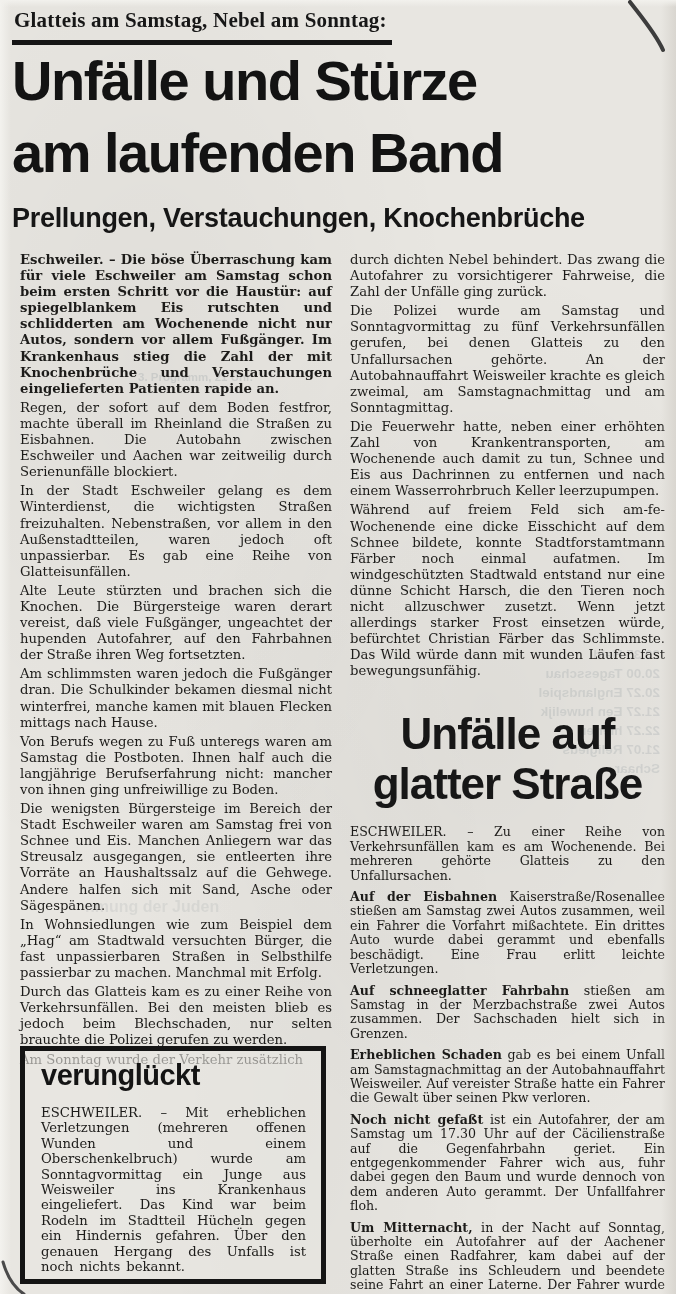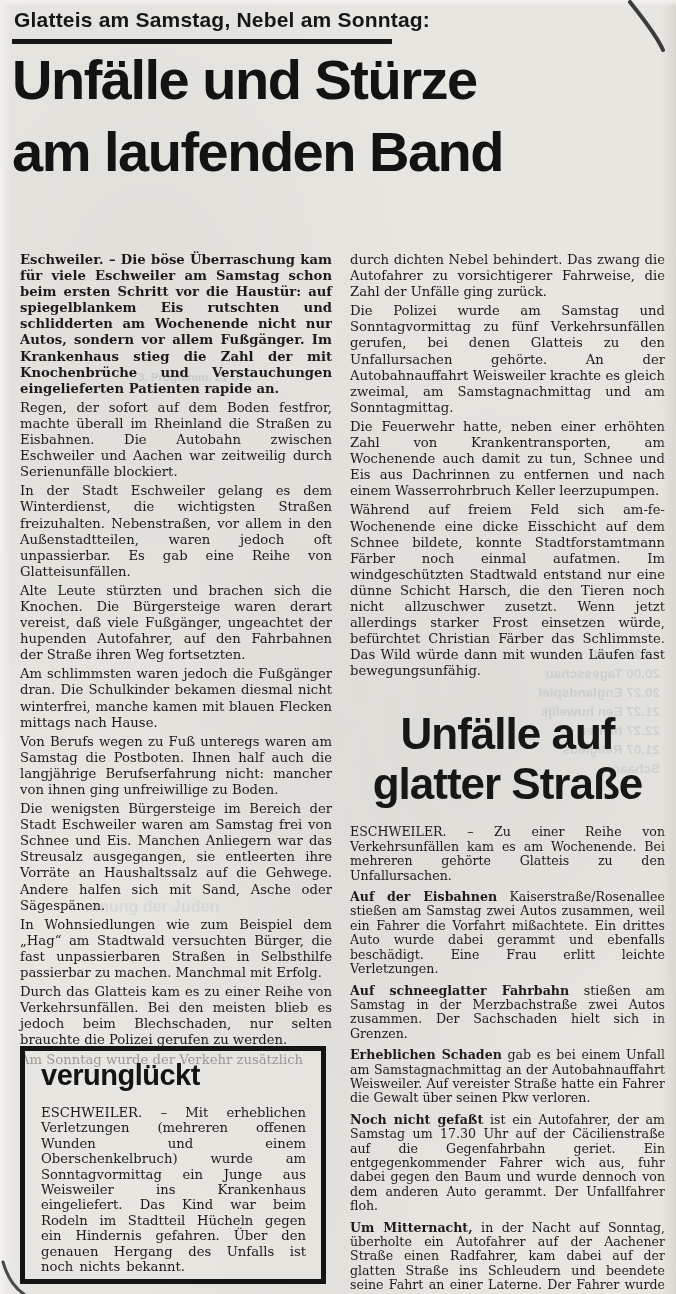--- a/index.html
+++ b/index.html
@@ -17,21 +17,21 @@
   }
   .edge-left{position:absolute;left:0;top:0;width:11px;height:100%;
     background:linear-gradient(to right,#f3f2ee,rgba(243,242,238,0));z-index:5;pointer-events:none;}
   .edge-right{position:absolute;right:0;top:0;width:15px;height:100%;
     background:linear-gradient(to left,#d9d6d0,rgba(217,214,208,0));z-index:5;pointer-events:none;}
   .edge-top{position:absolute;left:0;top:0;width:100%;height:7px;
     background:linear-gradient(to bottom,#f2f1ed,rgba(242,241,237,0));z-index:5;pointer-events:none;}
 
   .header{position:absolute;left:12px;top:8px;width:650px;z-index:2;}
   .kicker{
-    font-family:Liberation Sans, sans-serif;font-weight:bold;
+    font-family:Liberation Serif, serif;font-weight:bold;
     font-size:21px;letter-spacing:.2px;color:#171717;padding-left:2px;
   }
   .kicker-rule{width:380px;height:5px;background:#151515;margin-top:7px;}
   .headline{
     font-family:"Liberation Sans", sans-serif;font-weight:bold;
     font-size:56px;line-height:72px;letter-spacing:-1.5px;color:#131313;
   }
   .headline span{display:block;}
   .subhead{
     font-family:"Liberation Sans", sans-serif;font-weight:bold;
@@ -94,20 +94,21 @@
   <div class="ghost ghost-note">3. Programm, 21 Uhr.</div>
   <div class="ghost ghost-jh">nmung der Juden</div>
 
   <div class="header">
     <div class="kicker">Glatteis am Samstag, Nebel am Sonntag:</div>
     <div class="kicker-rule"></div>
     <div class="headline">
       <span>Unfälle und Stürze</span>
       <span>am laufenden Band</span>
     </div>
+    <div class="subhead">Prellungen, Verstauchungen, Knochenbrüche</div>
   </div>
 
   <div class="col col-left">
     <p class="lead">Eschweiler. – Die böse Überraschung kam für viele Eschweiler am Samstag schon beim ersten Schritt vor die Haustür: auf spiegelblankem Eis rutschten und schlidderten am Wochenende nicht nur Autos, sondern vor allem Fußgänger. Im Krankenhaus stieg die Zahl der mit Knochenbrüche und Verstauchungen eingelieferten Patienten rapide an.</p>
     <p>Regen, der sofort auf dem Boden festfror, machte überall im Rheinland die Straßen zu Eisbahnen. Die Autobahn zwischen Eschweiler und Aachen war zeitweilig durch Serienunfälle blockiert.</p>
     <p>In der Stadt Eschweiler gelang es dem Winterdienst, die wichtigsten Straßen freizuhalten. Nebenstraßen, vor allem in den Außenstadtteilen, waren jedoch oft unpassierbar. Es gab eine Reihe von Glatteisunfällen.</p>
     <p>Alte Leute stürzten und brachen sich die Knochen. Die Bürgersteige waren derart vereist, daß viele Fußgänger, ungeachtet der hupenden Autofahrer, auf den Fahrbahnen der Straße ihren Weg fortsetzten.</p>
     <p>Am schlimmsten waren jedoch die Fußgänger dran. Die Schulkinder bekamen diesmal nicht winterfrei, manche kamen mit blauen Flecken mittags nach Hause.</p>
     <p>Von Berufs wegen zu Fuß unteregs waren am Samstag die Postboten. Ihnen half auch die langjährige Berufserfahrung nicht: mancher von ihnen ging unfreiwillige zu Boden.</p>
     <p>Die wenigsten Bürgersteige im Bereich der Stadt Eschweiler waren am Samstag frei von Schnee und Eis. Manchen Anliegern war das Streusalz ausgegangen, sie entleerten ihre Vorräte an Haushaltssalz auf die Gehwege. Andere halfen sich mit Sand, Asche oder Sägespänen.</p>

